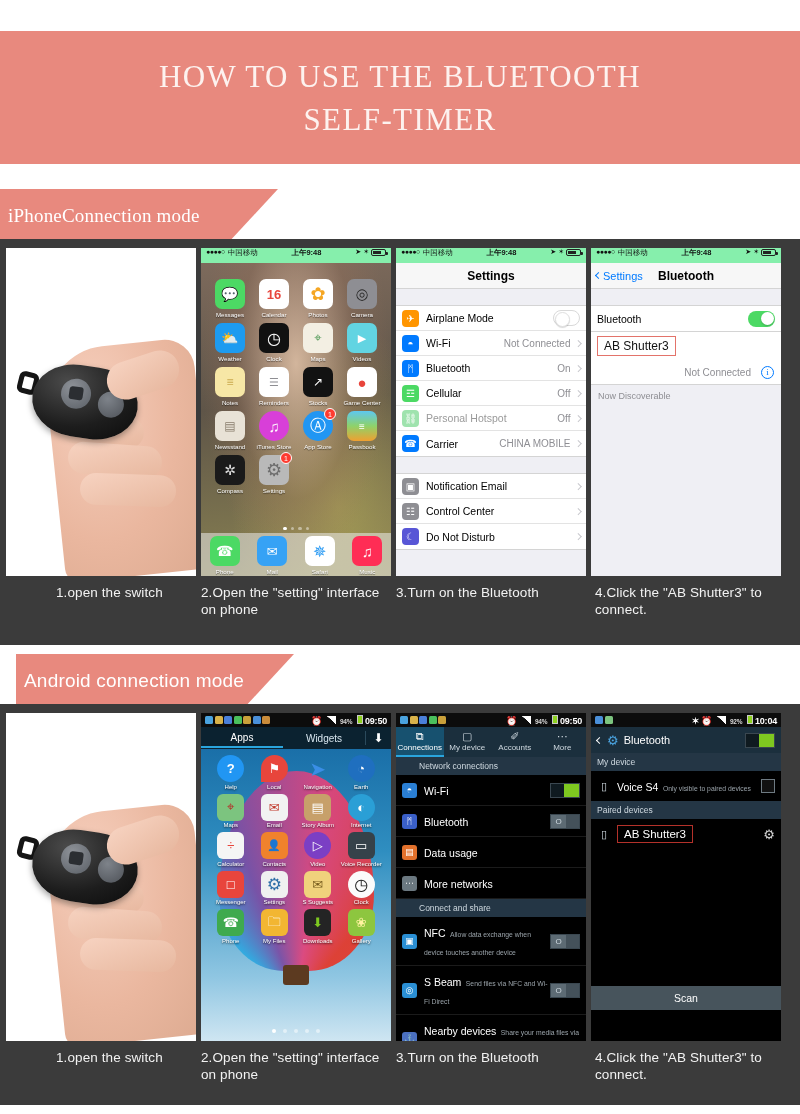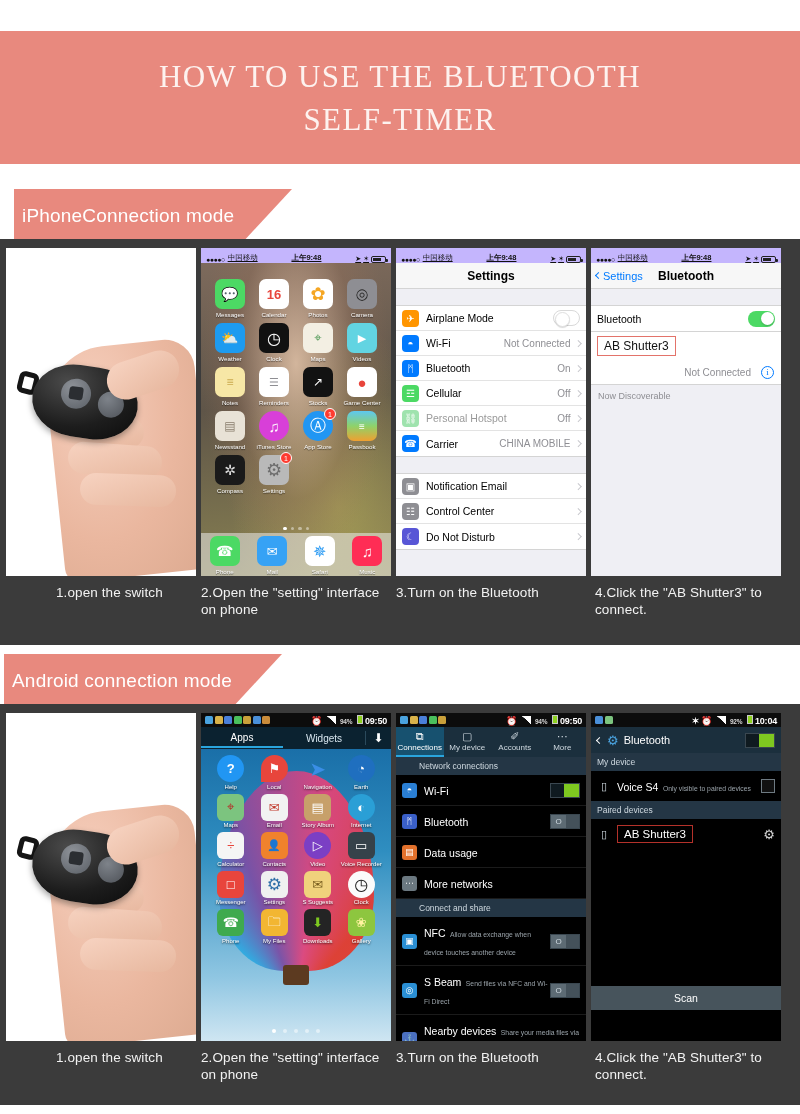--- a/index.html
+++ b/index.html
@@ -33,22 +33,22 @@
   .mode-tag {
     position: absolute;
     height: 54px;
     background: #e8897e;
     color: #ffffff;
     display: flex; align-items: center;
     padding-left: 8px;
     font-size: 19px;
     letter-spacing: .2px;
   }
-  .mode-tag.t1 { left:14px; top:189px; width: 278px; clip-path: polygon(0 0, 100% 0, 82% 100%, 0 100%); }
-  .mode-tag.t2 { left:4px; top:654px; width: 278px; clip-path: polygon(0 0, 100% 0, 82% 100%, 0 100%); }
+  .mode-tag.t1 { left:0; top:189px; width: 278px; clip-path: polygon(0 0, 100% 0, 82% 100%, 0 100%); font-family: Liberation Serif, serif; }
+  .mode-tag.t2 { left:16px; top:654px; width: 278px; clip-path: polygon(0 0, 100% 0, 82% 100%, 0 100%); }
 
   
   .strip { position:absolute; left:0; width:800px; background:#3b3b3b; }
   .strip.s1 { top: 239px; height: 406px; }
   .strip.s2 { top: 704px; height: 401px; }
 
   .panels { display:flex; width:800px; padding: 9px 6px 0 6px; gap: 5px; }
   .panel { width: 190px; height: 328px; background:#fff; overflow:hidden; position:relative; }
 
   .captions { display:flex; width:800px; padding: 8px 6px 0 6px; gap:5px; }
@@ -99,22 +99,22 @@
   }
   .btn-power {
     position:absolute; left: 66px; top: 22px; width: 26px; height: 26px;
     background: radial-gradient(circle at 35% 30%, #7e838a, #4e5258);
     border-radius:50%;
   }
 
   
   .ios { width:190px; height:328px; background:#fff; position:relative; font-size:10px; color:#000; }
   .ios-status {
-    height: 15px; background:#c4b5fd; display:flex; align-items:flex-end;
-    padding: 0 5px; font-size: 7.5px; color:#111;text-decoration:underline;
+    height: 15px; background:#86efac; display:flex; align-items:flex-start;
+    padding: 0 5px; font-size: 7.5px; color:#111;
   }
   .dots { letter-spacing:-0.5px; font-size:7px; margin-right:3px; }
   .carrier { font-size:7.5px; }
   .ios-time { flex:1; text-align:center; font-size:7.5px; font-weight:bold; }
   .ios-right { display:flex; align-items:center; gap:2px; font-size:7px; }
   .batt { width:15px; height:7px; border:1px solid #222; border-radius:2px; position:relative; }
   .batt::before { content:""; position:absolute; left:1px; top:1px; bottom:1px; width:8px; background:#222; }
   .batt::after { content:""; position:absolute; right:-3px; top:2px; width:2px; height:3px; background:#222; border-radius:0 1px 1px 0; }
 
   .ios-navbar {

